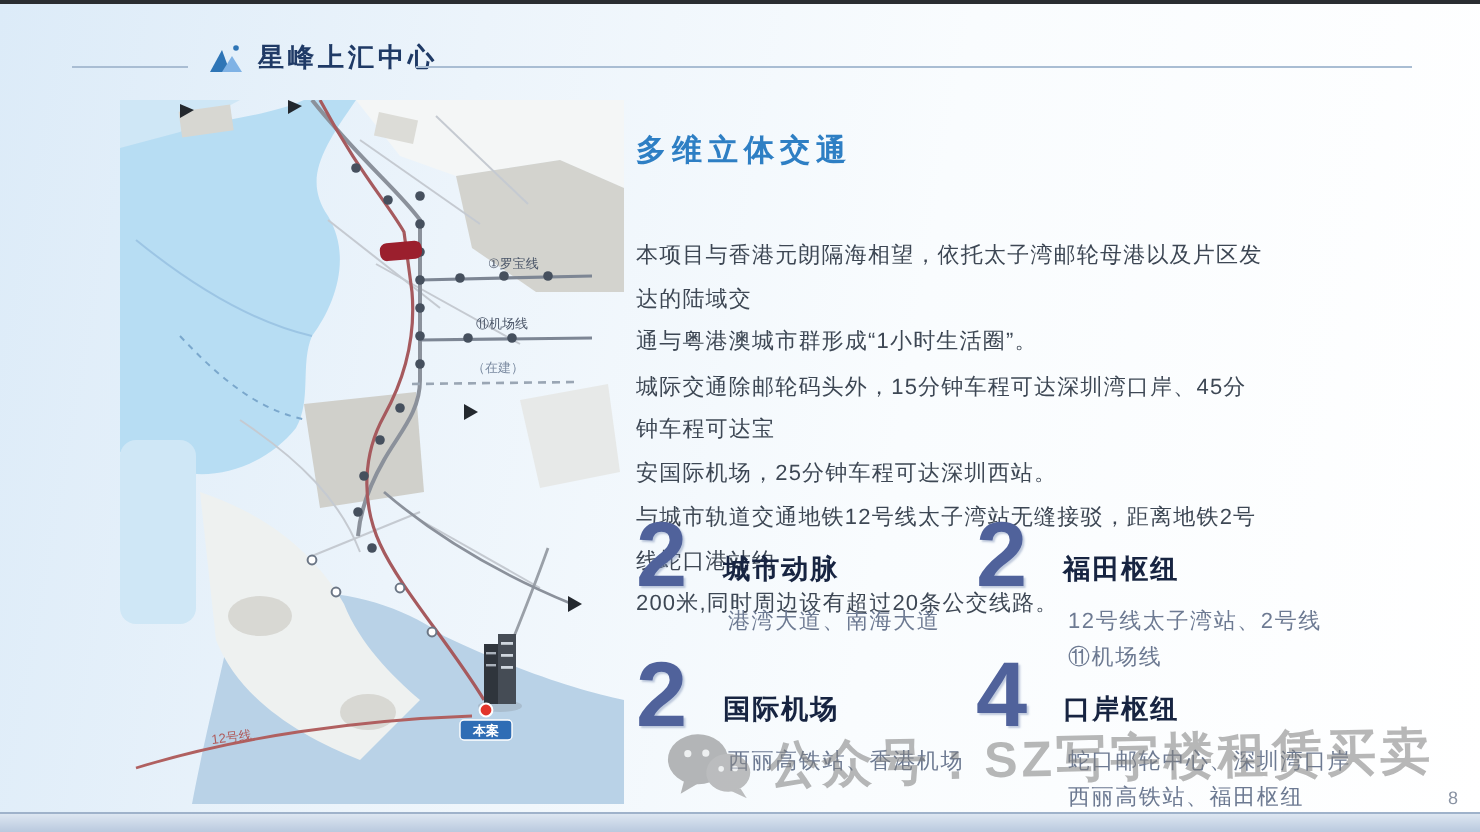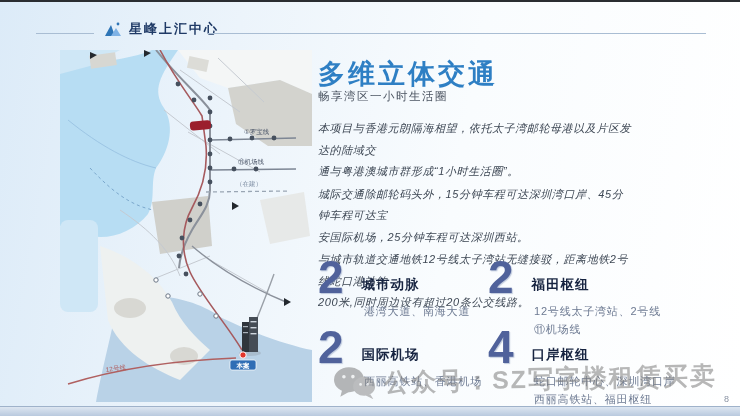--- a/index.html
+++ b/index.html
@@ -14,25 +14,25 @@
   
   .header{position:absolute;left:0;top:20px;width:740px;height:26px;}
   .rule{position:absolute;top:13px;height:1px;background:#a9bdd3;}
   .rule-left{left:36px;width:58px;}
   .rule-right{left:208px;width:498px;}
   .logo{position:absolute;left:102px;top:0;display:flex;align-items:center;gap:5px;}
   .logo-title{font-size:13px;font-weight:bold;color:#1f3a66;letter-spacing:2px;font-family:Liberation Serif, serif;}
   
   .map{position:absolute;left:60px;top:50px;width:252px;height:352px;}
   
-  .title{position:absolute;left:318px;top:56px;font-size:27px;font-weight:bold;
+  .title{position:absolute;left:318px;top:66px;font-size:15px;font-weight:bold;
     color:#2e7fc4;letter-spacing:3px;}
   .subtitle{position:absolute;left:318px;top:89px;font-size:11.5px;color:#4c5562;letter-spacing:1.5px;}
   .body-text{position:absolute;left:318px;top:118px;width:316px;font-size:11px;
-    color:#3d4754;letter-spacing:0.6px;line-height:21.5px;font-style:italic;}
+    color:#3d4754;letter-spacing:0.6px;line-height:21.5px;}
   .body-text p{margin:0 0 1px 0;white-space:pre-line;}
   
   .stats{position:absolute;left:318px;top:258px;width:400px;}
   .stat{position:absolute;width:190px;}
   .stat-0{left:0;top:0;} .stat-1{left:170px;top:0;} .stat-2{left:0;top:70px;} .stat-3{left:170px;top:70px;}
   .stat-top{display:flex;align-items:flex-end;}
   .stat-num{font-size:46px;line-height:38px;font-weight:800;color:#50629b;
     text-shadow:1px 1px 1px rgba(120,140,180,0.45);}
   .stat-label{font-size:13.5px;font-weight:bold;color:#172441;letter-spacing:1px;
     margin-left:18px;padding-bottom:2px;text-align:right;}
@@ -164,21 +164,20 @@
         <rect x="183" y="276" width="5" height="1.2" fill="#aab2bb"></rect>
         <rect x="183" y="282" width="5" height="1.2" fill="#aab2bb"></rect>
         <circle cx="183" cy="305" r="3.2" fill="#e2352b" stroke="#ffffff" stroke-width="1"></circle>
         <rect x="170" y="310" width="26" height="10" rx="2" fill="#2f6db5" stroke="#ffffff" stroke-width="0.7"></rect>
         <text x="183" y="317.5" font-size="6.5" fill="#ffffff" text-anchor="middle" font-weight="bold">本案</text>
       </g>
     </svg>
   </div>
 
   <div class="title">多维立体交通</div>
-  <div class="subtitle">畅享湾区一小时生活圈</div>
 
   <div class="body-text">
     <p>本项目与香港元朗隔海相望，依托太子湾邮轮母港以及片区发达的陆域交
 通与粤港澳城市群形成“1小时生活圈”。</p>
     <p>城际交通除邮轮码头外，15分钟车程可达深圳湾口岸、45分钟车程可达宝
 安国际机场，25分钟车程可达深圳西站。</p>
     <p>与城市轨道交通地铁12号线太子湾站无缝接驳，距离地铁2号线蛇口港站约
 200米,同时周边设有超过20条公交线路。</p>
   </div>
 

